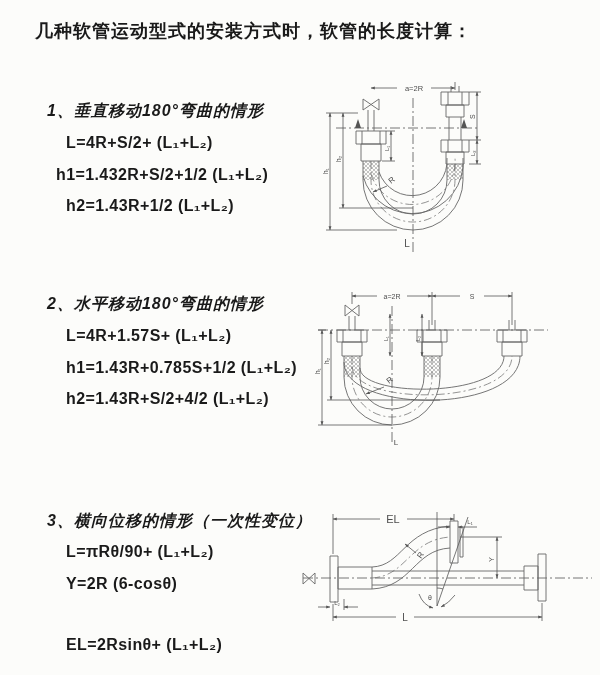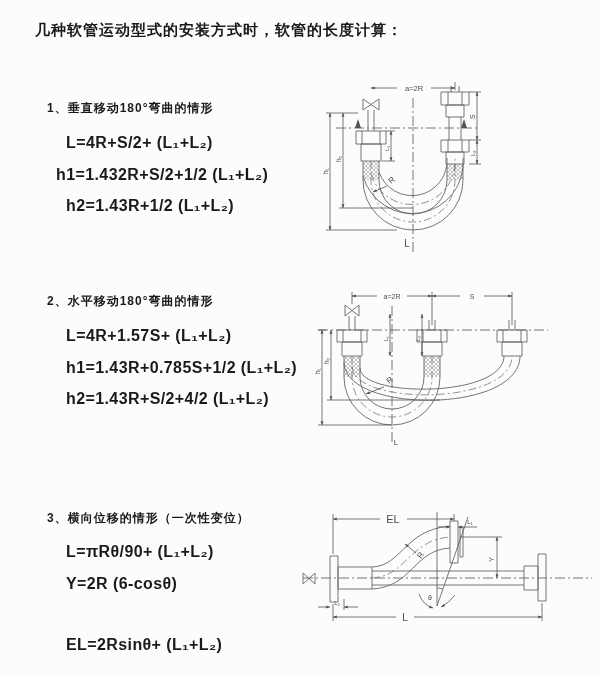--- a/index.html
+++ b/index.html
@@ -3,22 +3,22 @@
 <meta charset="utf-8">
 <style>
   html,body{margin:0;padding:0;}
   body{
     width:600px;height:675px;position:relative;overflow:hidden;
     background:#fcfcfa;
     font-family:"Liberation Sans","DejaVu Sans",sans-serif;
     color:#1a1a1a;
   }
   .t{position:absolute;white-space:nowrap;line-height:1.1;}
-  .title{font-size:15px;font-weight:700;letter-spacing:1px;}
-  .heading{font-size:12px;font-weight:700;letter-spacing:1px;}
+  .title{font-size:18px;font-weight:700;letter-spacing:1px;}
+  .heading{font-size:16px;font-weight:700;letter-spacing:1px;font-style:italic;}
   .formula{font-size:16px;font-weight:600;letter-spacing:.4px;}
   svg.fig{position:absolute;}
   svg.fig *{vector-effect:non-scaling-stroke;}
   svg text{font-family:"Liberation Sans","DejaVu Sans",sans-serif;fill:#4d4d4d;}
 </style>
 </head>
 <body>
 
 <div class="t title" style="left:35px;top:22px">几种软管运动型式的安装方式时，软管的长度计算：</div>
 

